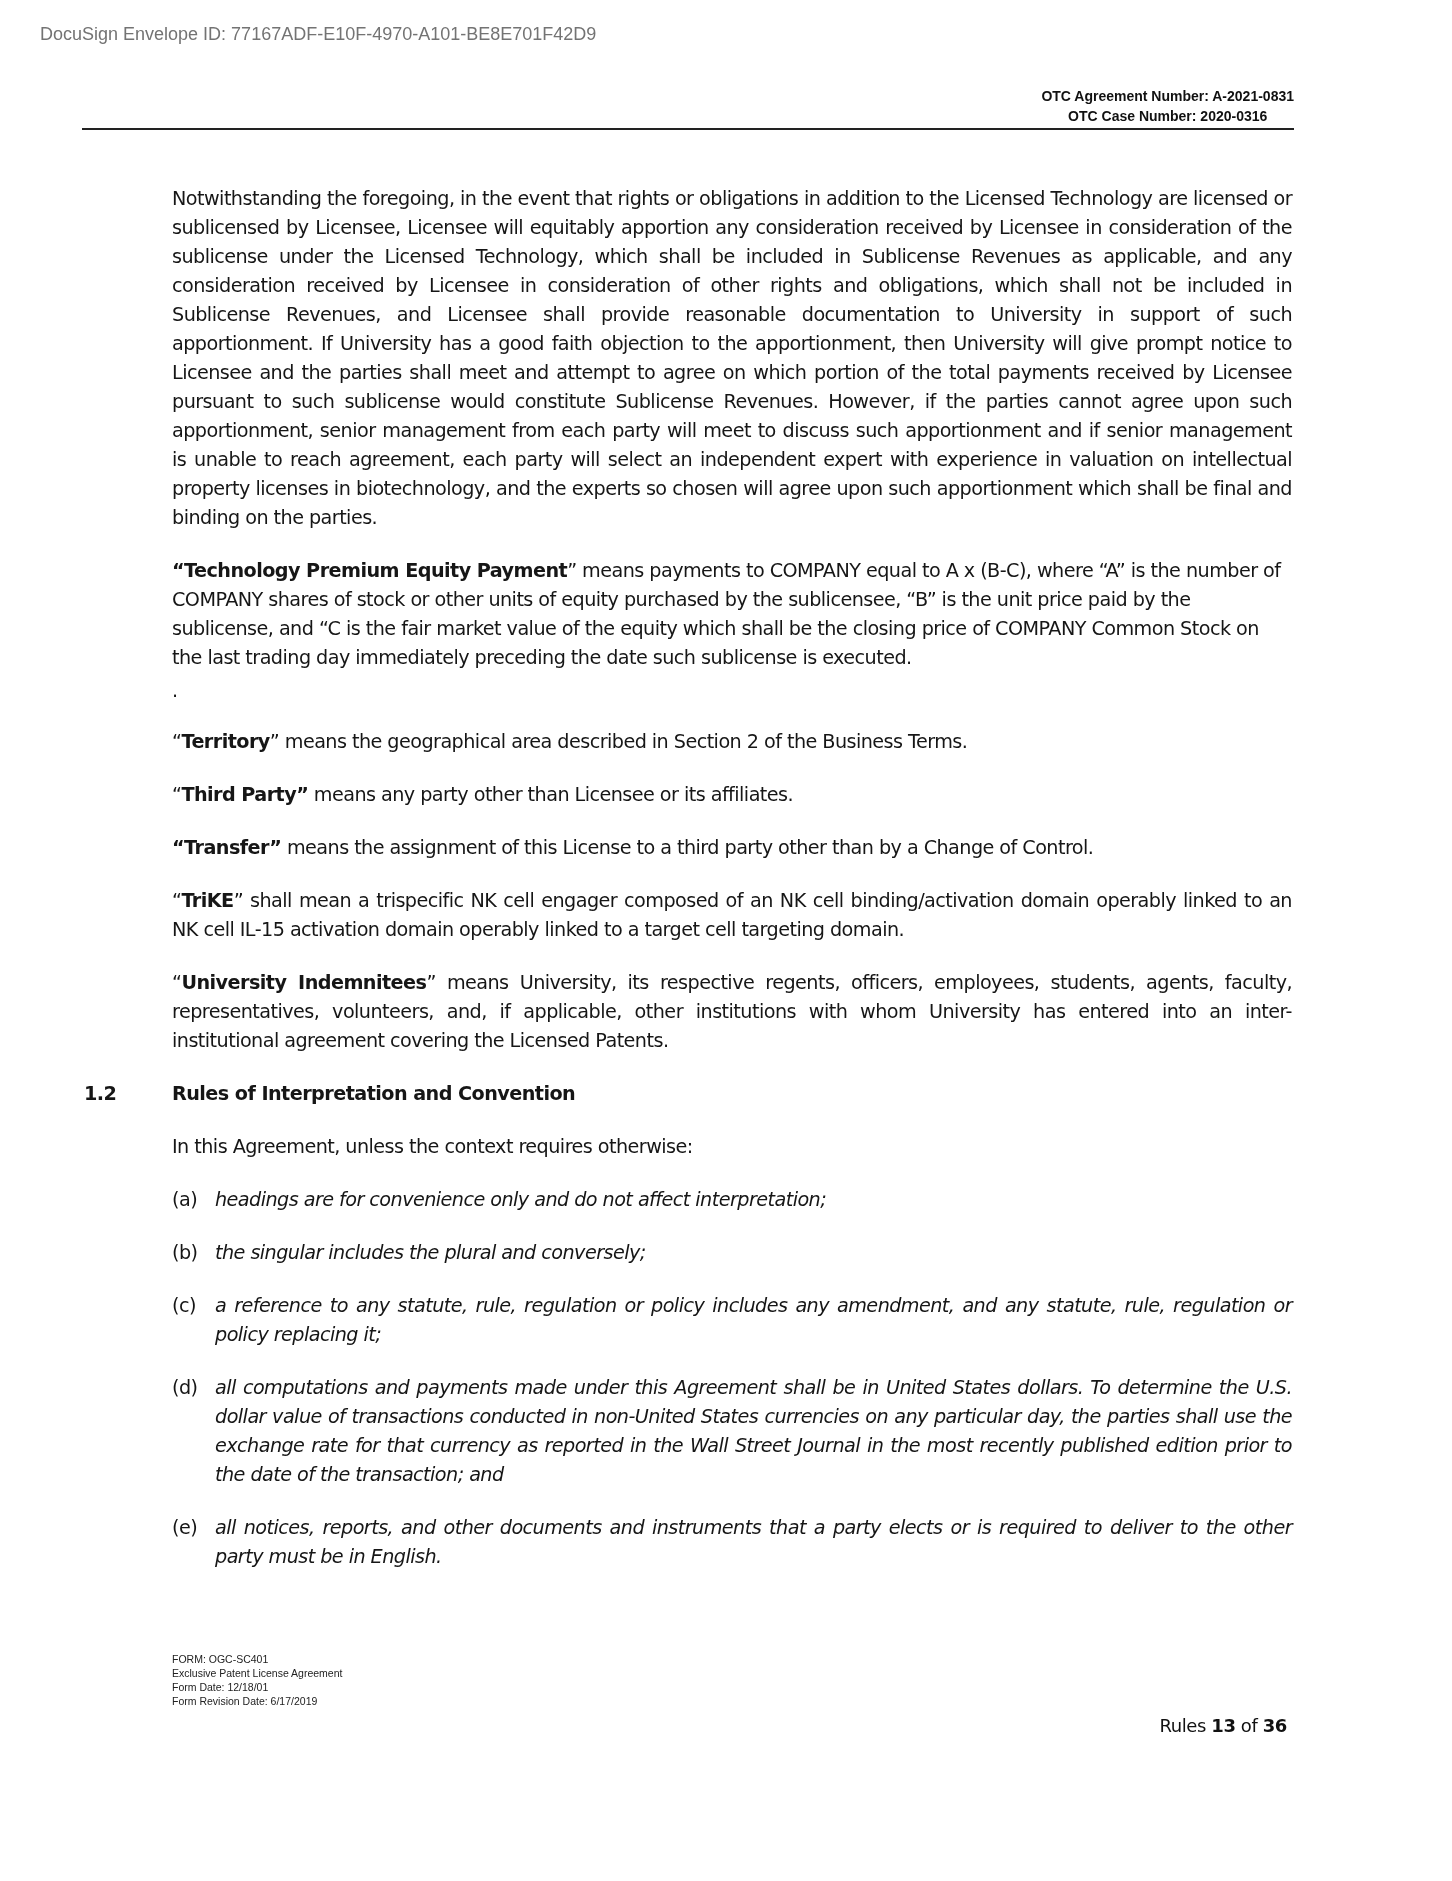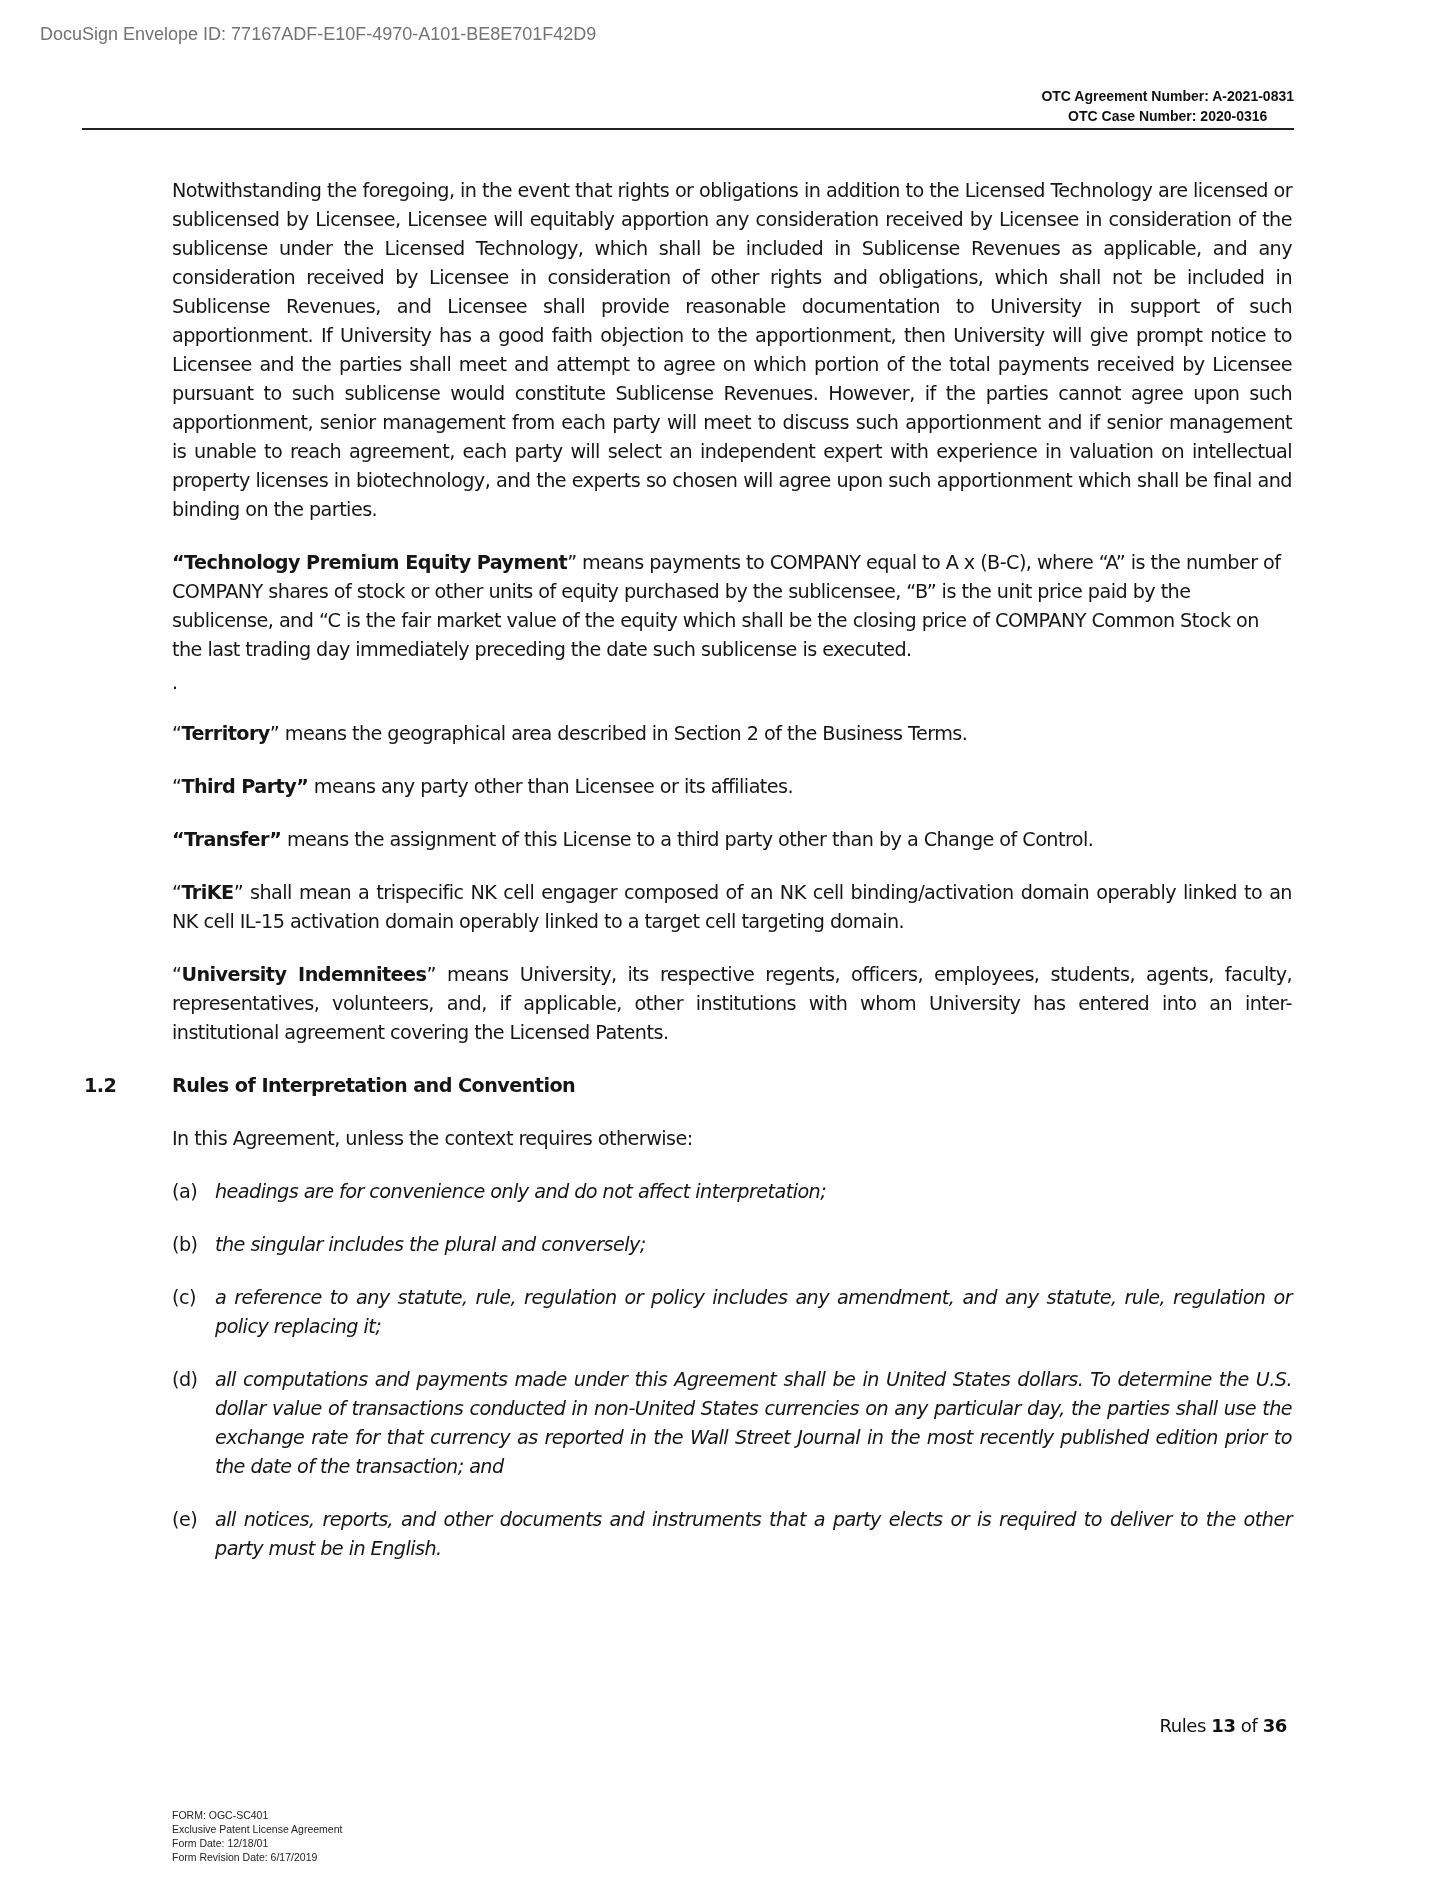--- a/index.html
+++ b/index.html
@@ -17,33 +17,33 @@
   }
   .hdr-rule {
     position: absolute; left: 82px; top: 128px; width: 1212px; height: 0;
     border-top: 2px solid #222;
   }
   .body {
     position: absolute; left: 172px; top: 172px; width: 1120px;
     font-family: "DejaVu Sans", sans-serif; font-size: 19.2px; line-height: 29px; color: #161616;
     letter-spacing: -0.55px;
   }
-  p { margin: 4px 0 24px 0; }
+  p { margin: 12px 0 24px 0; }
   .just { text-align: justify; }
   b { font-weight: bold; }
   .dot { margin: -20px 0 22px 0; }
   .section {
     position: relative; font-weight: bold; margin-bottom: 24px;
   }
   .section .num { position: absolute; left: -88px; }
   .item { display: flex; margin-bottom: 24px; }
   .item .lbl { width: 43px; flex: none; }
   .item .txt { flex: 1; font-style: italic; }
   .footer-form {
-    position: absolute; left: 172px; top: 1808px;
+    position: absolute; left: 172px; top: 1652px;
     font-family: "Liberation Sans", sans-serif; font-size: 10.5px; line-height: 14px; color: #222;
   }
   .page-num {
     position: absolute; right: 165px; top: 1715px;
     font-family: "DejaVu Sans", sans-serif; font-size: 18px; color: #111; letter-spacing: -0.4px;
   }
 </style>
 </head>
 <body>
 

